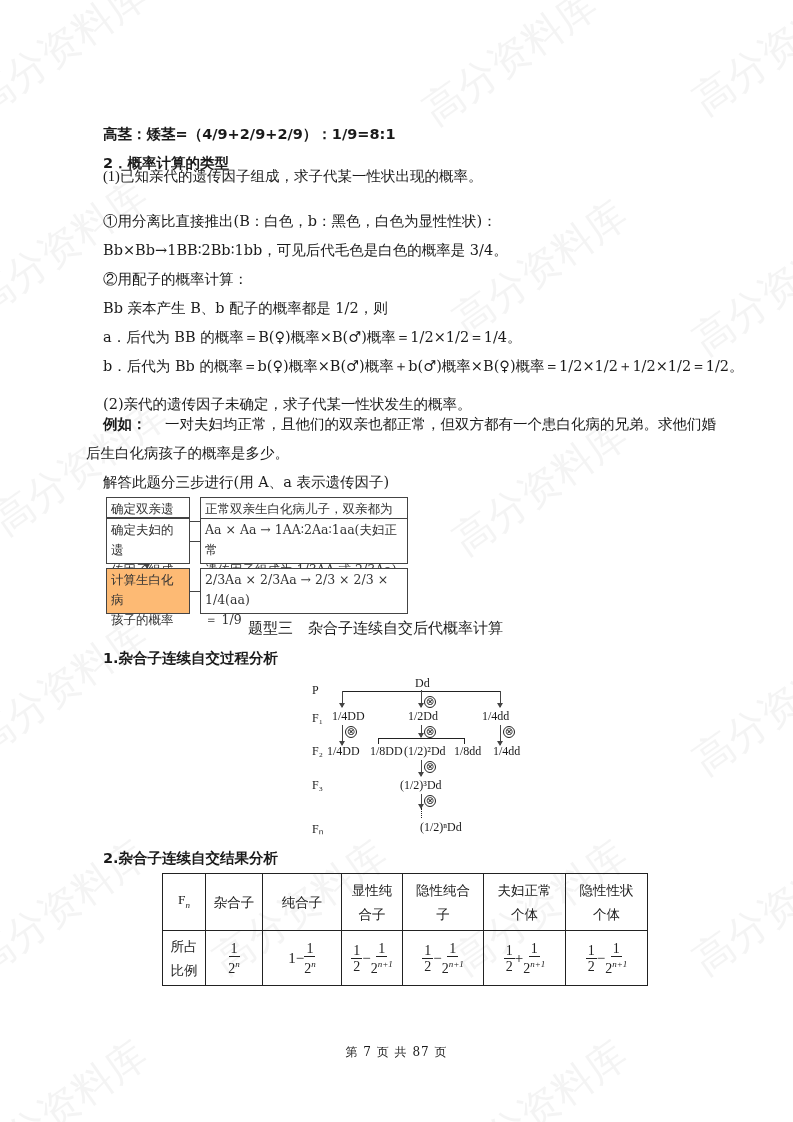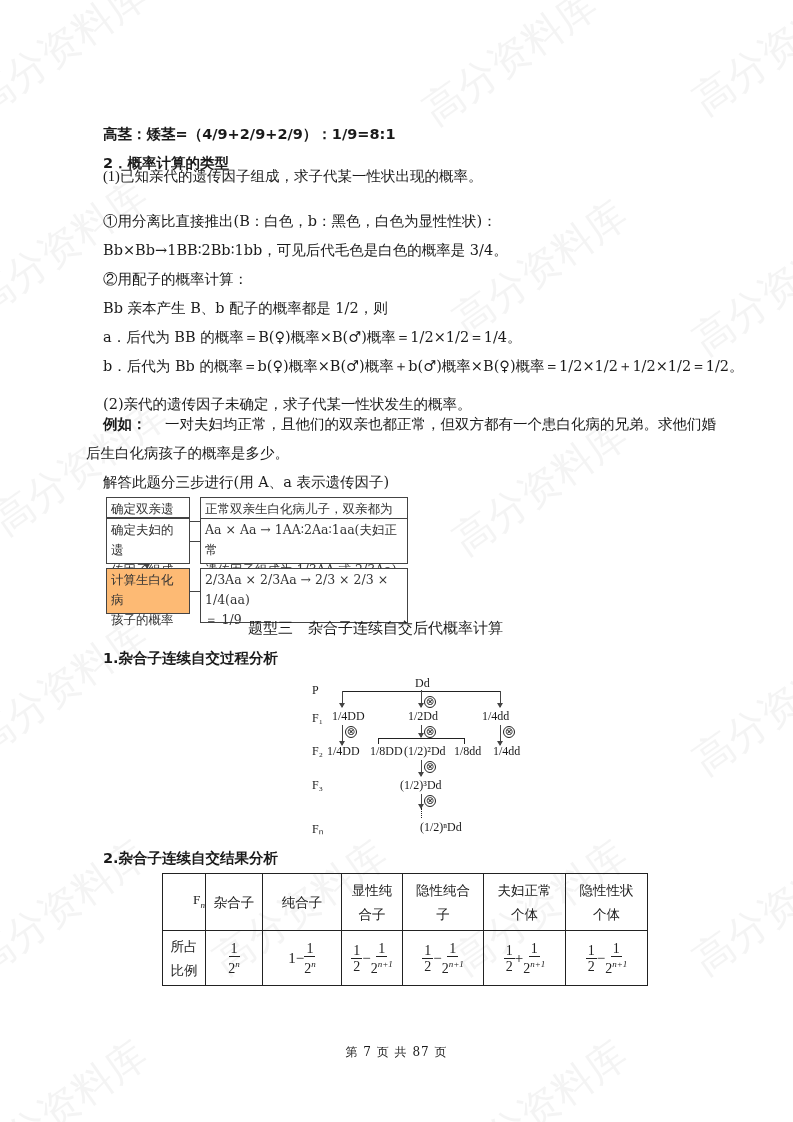--- a/index.html
+++ b/index.html
@@ -86,21 +86,21 @@
   <div>Aa × Aa → 1AA∶2Aa∶1aa(夫妇正常</div>
   <div>遗传因子组成为 1/3AA 或 2/3Aa)</div>
 </div>
 <div class="varrow" style="left:147px;top:565px;height:3px;"></div>
 
 <div class="fb" style="left:106px;top:568px;width:84px;height:46px;background:#fdba74;">
   <div>计算生白化病</div>
   <div>孩子的概率</div>
 </div>
 <div class="conn" style="left:190px;top:591px;width:10px;"></div>
-<div class="fb" style="left:200px;top:568px;width:208px;height:55px;background:#fff;">
+<div class="fb" style="left:200px;top:568px;width:208px;height:46px;background:#fff;">
   <div>2/3Aa × 2/3Aa → 2/3 × 2/3 × 1/4(aa)</div>
   <div>＝ 1/9</div>
 </div>
 
 <div class="line" style="top:618px;left:248px;font-size:15px;">题型三　杂合子连续自交后代概率计算</div>
 <div class="line bold" style="top:648px;left:103px;">1.杂合子连续自交过程分析</div>
 
 <div>
   <div class="g" style="left:312px;top:683px;">P</div>
   <div class="g" style="left:312px;top:711px;">F₁</div>
@@ -143,21 +143,21 @@
   <div class="cross" style="left:424px;top:795px;">⊗</div>
   <div class="vl" style="left:421px;top:808px;height:10px;border-left:1px dotted #222;background:none;"></div>
   <div class="g" style="left:420px;top:820px;">(1/2)ⁿDd</div>
 </div>
 
 <div class="line bold" style="top:848px;left:103px;">2.杂合子连续自交结果分析</div>
 
 <table class="res">
   <tbody>
       <tr style="height:57px;">
-    <td style="width:43px;text-align:right;"><span style="font-family:'Liberation Serif',serif;">F<sub style="font-style:italic;font-size:9px;">n</sub></span></td>
+    <td style="width:43px;"><span style="font-family:'Liberation Serif',serif;">F<sub style="font-style:italic;font-size:9px;">n</sub></span></td>
     <td style="width:57px;">
           <div>杂合子</div>
         </td>
     <td style="width:79px;">
           <div>纯合子</div>
         </td>
     <td style="width:61px;">
           <div>显性纯</div>
           <div>合子</div>
         </td>

